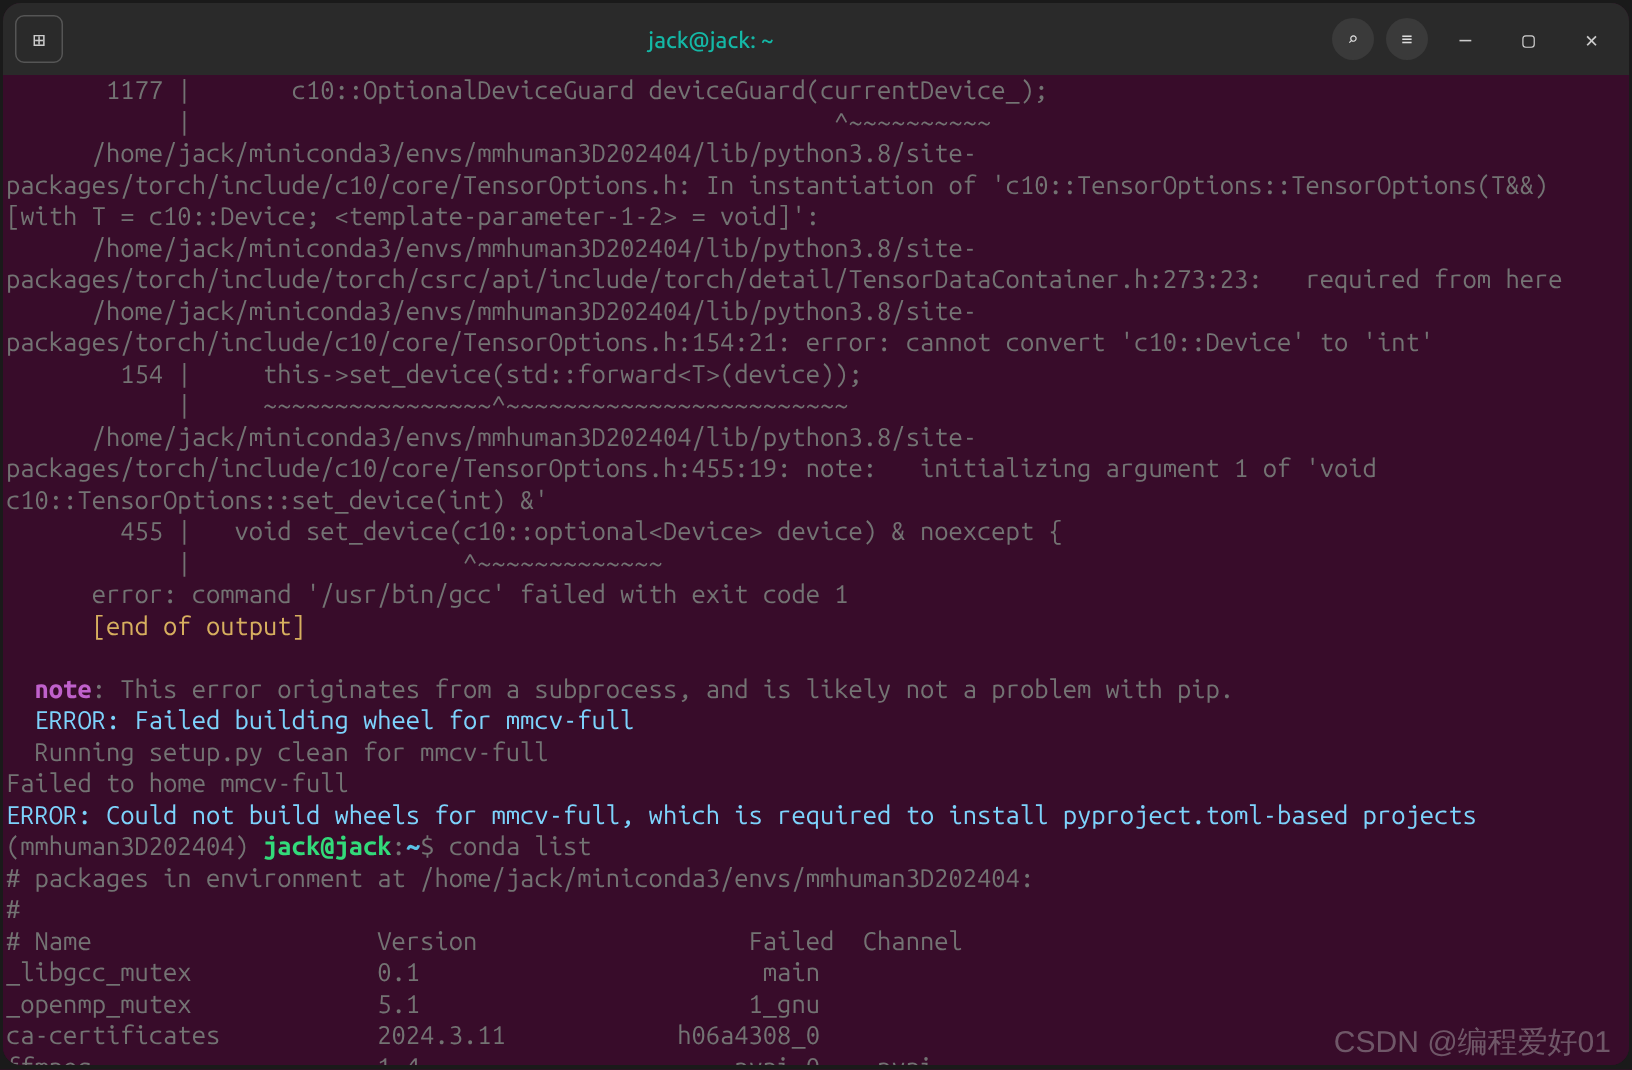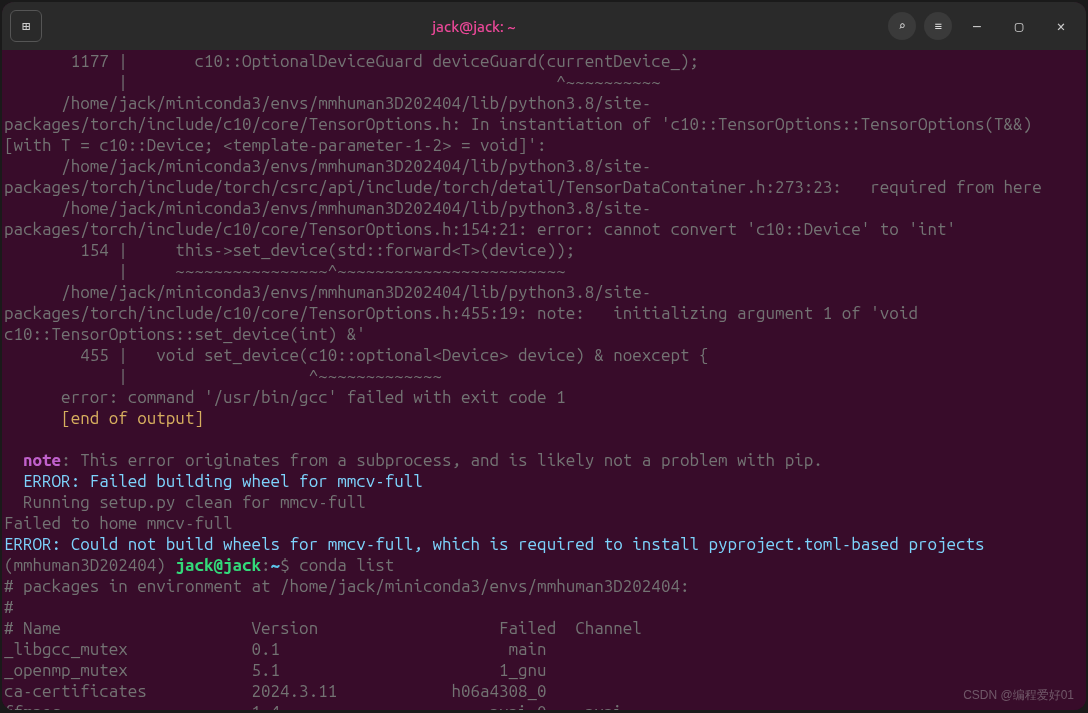--- a/index.html
+++ b/index.html
@@ -31,21 +31,21 @@
     .tb-btn {
       width: 32px; height: 32px;
       border-radius: 6px;
       border: 1px solid #555;
       display:flex; align-items:center; justify-content:center;
       color:#ccc; font-size:14px;
     }
     .tb-title {
       flex: 1;
       text-align: center;
-      color: #ec4899;
+      color: #14b8a6;
       font-family: Ubuntu, sans-serif;
       font-size: 15px;
       font-weight: 500;
     }
     .tb-right { display:flex; gap:8px; align-items:center; }
     .tb-circle {
       width:28px; height:28px; border-radius:50%;
       background:#3a3a3a; display:flex; align-items:center; justify-content:center;
       color:#ddd; font-size:12px;
     }
@@ -70,21 +70,21 @@
     .c-magenta { color: #c061cb; font-weight: bold; }
     .c-red { color: #7dd3fc; }
     .c-green { color: #33da7a; font-weight:bold; }
     .c-cyan { color: #5bc2e7; font-weight:bold; }
     .watermark {
       position: absolute;
       right: 12px;
       bottom: 4px;
       color: rgba(180,180,180,0.45);
       font-family: sans-serif;
-      font-size: 12px;
+      font-size: 20px;
     }
   </style>
 </head>
 <body>
 
 <div class="window">
   <div class="titlebar">
     <div class="tb-left">
       <div class="tb-btn">⊞</div>
     </div>

